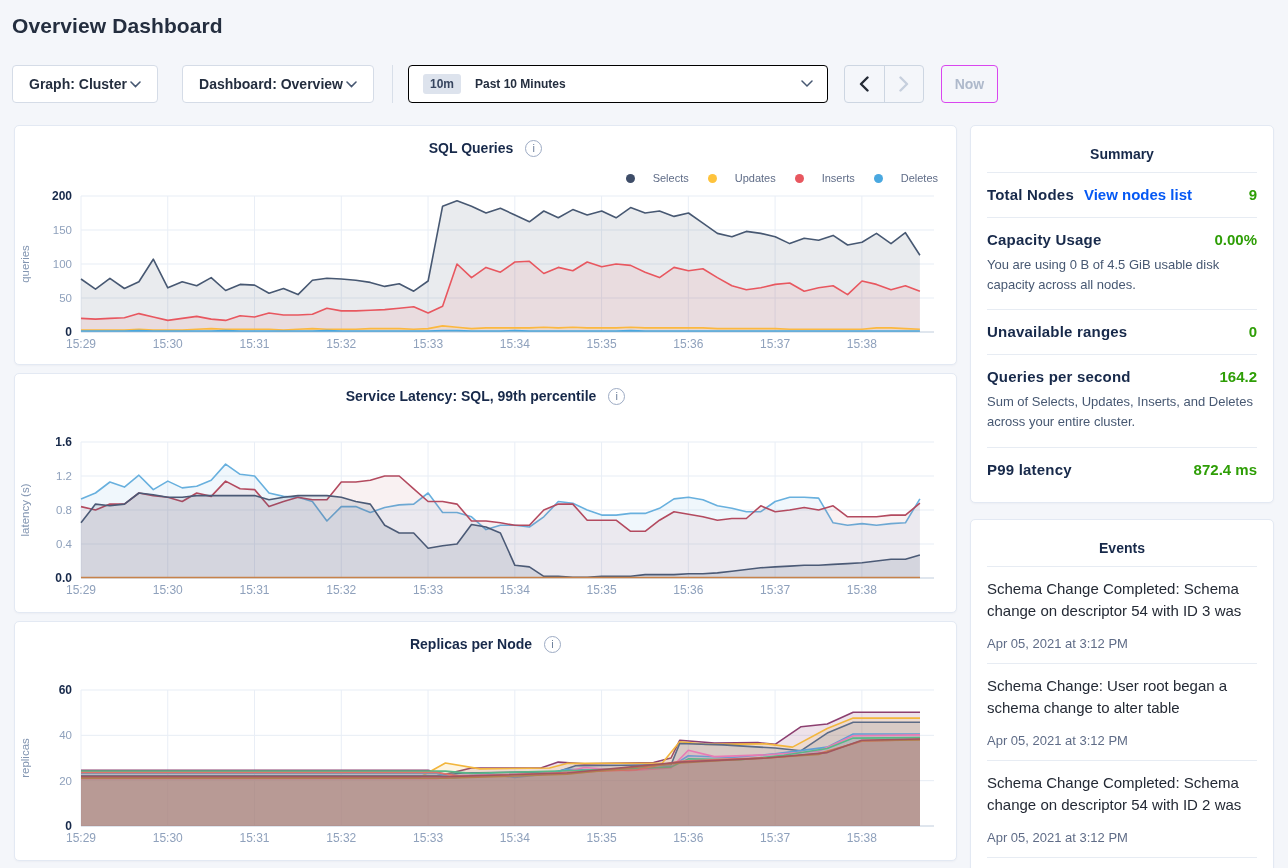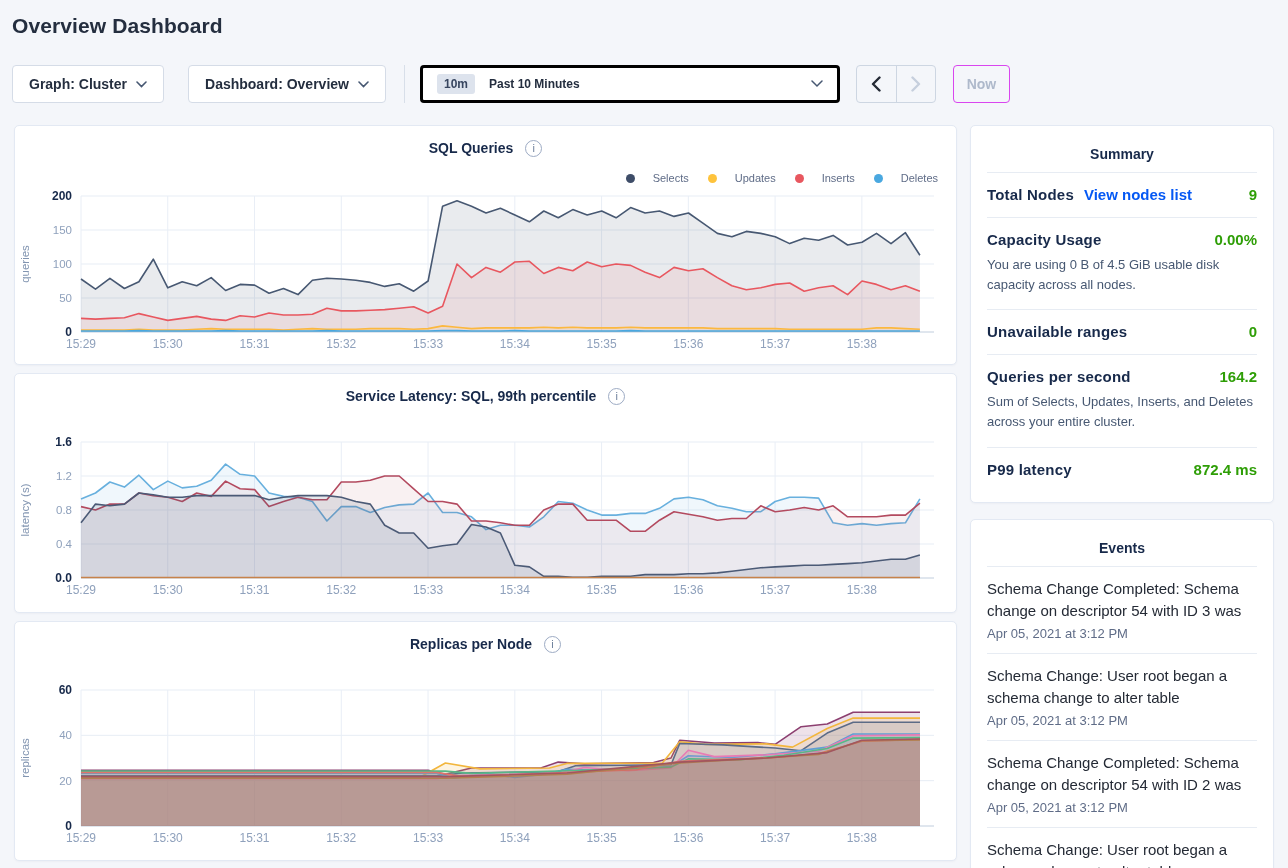--- a/index.html
+++ b/index.html
@@ -10,27 +10,27 @@
     color:#242a35;
   }
   .page-title {
     font-size:21px; font-weight:600; color:#242e3f;
     padding:14px 0 0 12px; letter-spacing:0.1px;
   }
   
   .toolbar { display:flex; align-items:center; margin:27px 12px 22px 12px; height:38px; }
   .dropdown {
     background:#fff; border:1px solid #d5dce7; border-radius:4px;
-    height:38px; display:flex; align-items:center; gap:9px;
+    height:38px; display:flex; align-items:center; gap:3px;
     padding:0 16px; font-size:14px; font-weight:700; color:#242e3f; cursor:pointer;
   }
   .dropdown + .dropdown { margin-left:24px;text-align:center; }
   .vsep { width:1px; height:38px; background:#d8dfe9; margin:0 15px 0 18px; }
   .time-range {
-    background:#fff; border:3px solid #000000; border-radius:4px;
+    background:#fff; border:1px solid #000000; border-radius:4px;
     width:420px; height:38px; display:flex; align-items:center; padding:0 14px; cursor:pointer;
   }
   .range-badge {
     background:#dde3ed; color:#37455f; font-size:12px; font-weight:700;
     border-radius:3px; padding:3px 7px; margin-right:14px;
   }
   .range-label { font-size:12px; font-weight:700; color:#242e3f; flex:1; }
   .arrow-group { display:flex; margin-left:16px; border:1px solid #cdd6e2; border-radius:4px; height:38px; }
   .arrow-btn {
     width:39px; height:36px; display:flex; align-items:center; justify-content:center;
@@ -75,21 +75,21 @@
   .sum-head { display:flex; align-items:baseline; }
   .sum-label { font-size:15px; font-weight:700; color:#17294a; letter-spacing:0.2px; }
   .sum-link { font-size:15px; font-weight:700; color:#0458f4; margin-left:10px; cursor:pointer; }
   .sum-value { margin-left:auto; font-size:15px; font-weight:700; color:#2e9e06; }
   .sum-desc { font-size:13px; color:#475872; line-height:1.55; margin-top:7px; }
   
   .events-panel { min-height:420px; }
   .event-item { padding:11px 0 12px 0; border-top:1px solid #e7ecf3; }
   .event-item:first-of-type { border-top:none; }
   .event-msg { font-size:15px; color:#242a35; line-height:1.5; }
-  .event-time { font-size:13px; color:#5f6c87; margin-top:3px; }
+  .event-time { font-size:13px; color:#5f6c87; margin-top:13px; }
 </style>
 </head>
 <body>
 
 <div class="page-title">Overview Dashboard</div>
 
 <div class="toolbar">
   <div class="dropdown">
     <span>Graph: Cluster</span>
     <svg width="11" height="7" viewBox="0 0 11 7">

